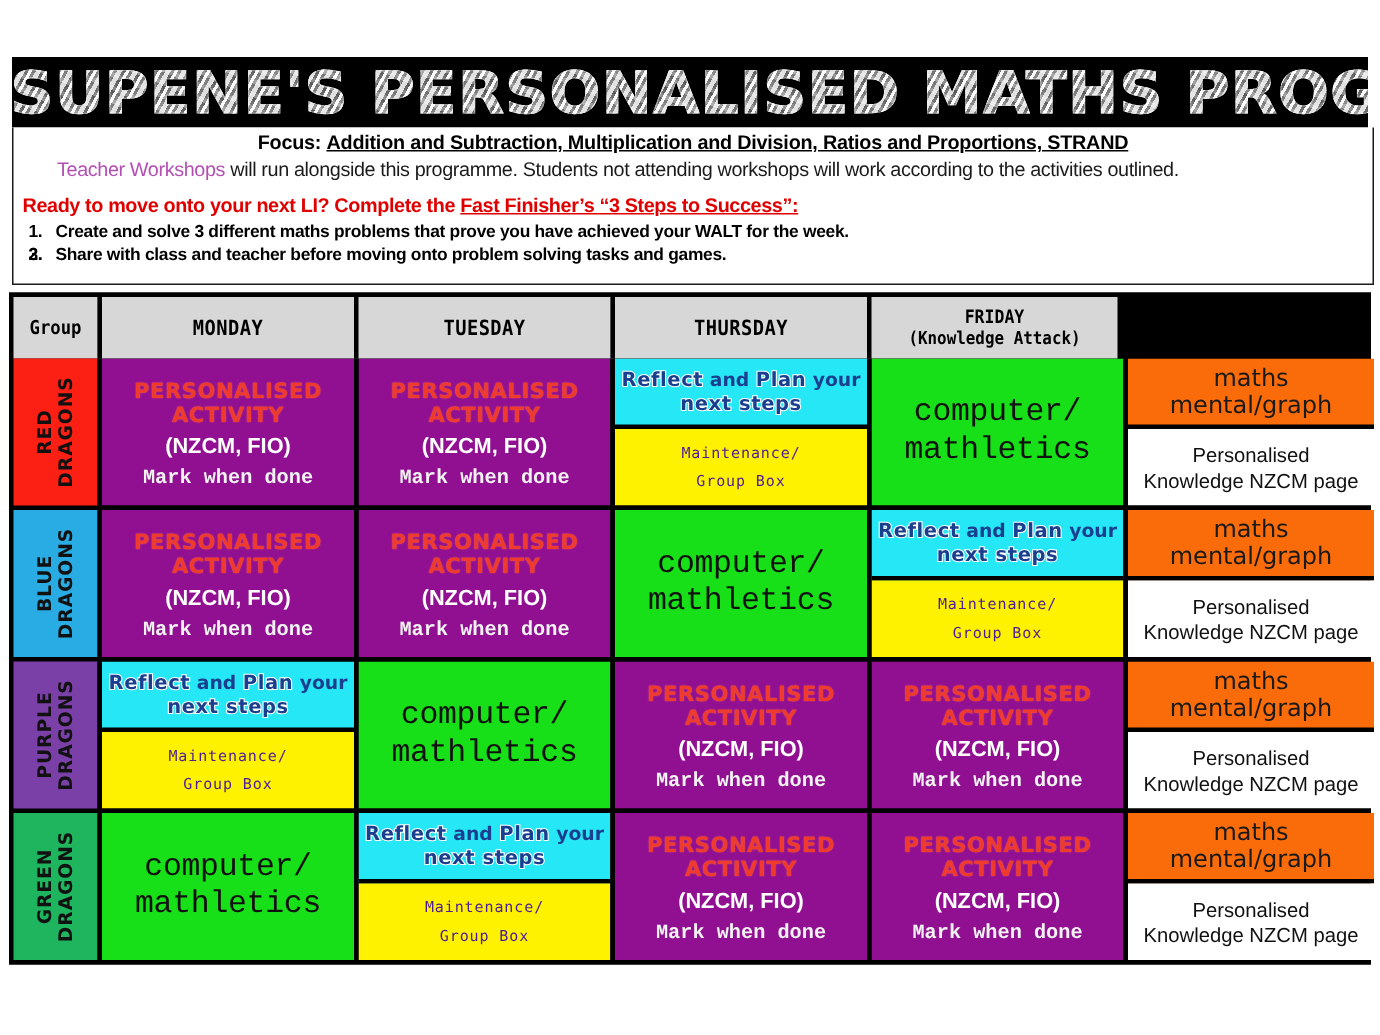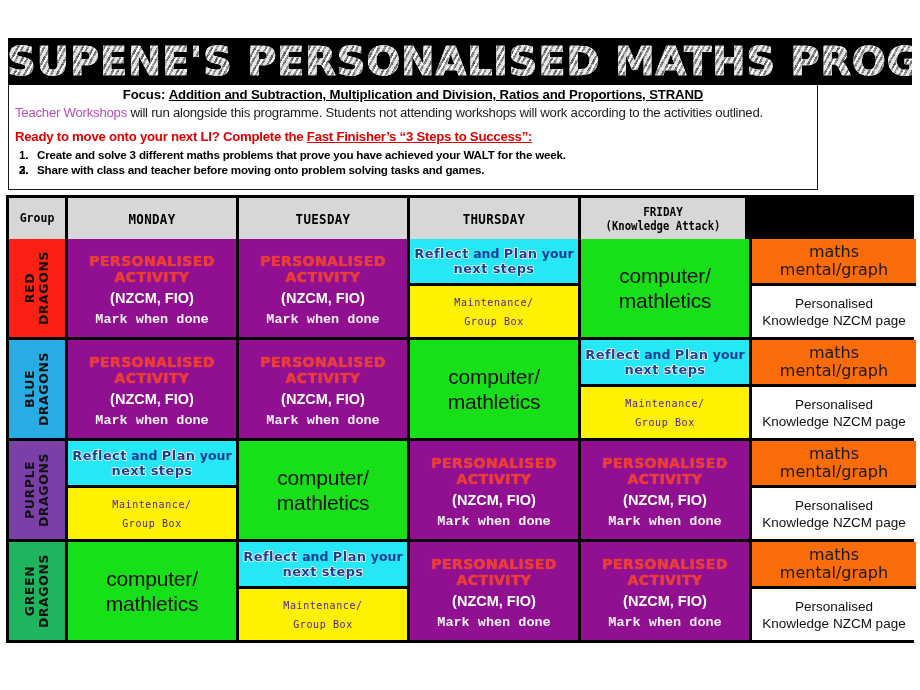--- a/index.html
+++ b/index.html
@@ -40,21 +40,21 @@
     -webkit-background-clip: text;
     background-clip: text;
     color: transparent;
     -webkit-text-stroke: 0.6px rgba(255,255,255,0.35);
     text-transform: uppercase;
   }
 
   
   .info {
     position: absolute; left: 8px; top: 85px;
-    width: 810px; height: 105px;
+    width: 908px; height: 105px;
     background: #ffffff;
     border: 1px solid #1a1a1a;
     border-top: none;
     padding: 2px 6px 0 6px;
   }
   .focus-line {
     text-align: center;
     font-size: 13.2px;
     font-weight: 700;
     color: #000;
@@ -64,21 +64,21 @@
   }
   .focus-line .u { text-decoration: underline; font-weight: 600; }
   .ws-line {
     font-size: 13.2px;
     color: #1a1a1a;
     line-height: 17px;
     white-space: nowrap;
     letter-spacing: -0.25px;
     margin-top: 1px;
   }
-  .ws-line .tw { color: #b34fb3; }
+  .ws-line .tw { color: #b34fb3; margin-left: 23px; }
   .ready-line {
     font-size: 13.2px;
     font-weight: 700;
     color: #e00000;
     line-height: 17px;
     white-space: nowrap;
     letter-spacing: -0.25px;
     margin-top: 7px;
   }
   .ready-line .u { text-decoration: underline; }
@@ -189,21 +189,21 @@
     font-weight: 600;
     font-size: 13.5px;
     color: #f2f2f2;
     margin-top: 5px;
     line-height: 16px;
   }
 
   
   .act-comp { background: #18e018; }
   .comp-txt {
-    font-family: Liberation Sans, sans-serif;
+    font-family: Liberation Mono, monospace;
     font-weight: 400;
     font-size: 21px;
     line-height: 25px;
     color: #111;
     letter-spacing: -0.2px;
   }
 
   
   .act-split { display: flex; flex-direction: column; width: 100%; height: 100%; }
   .half-reflect {

